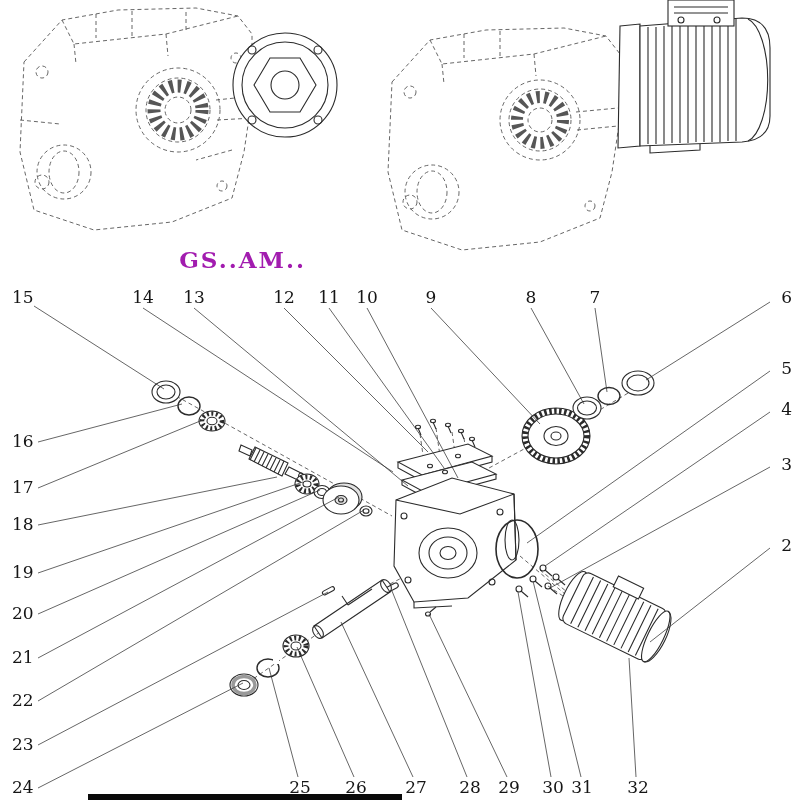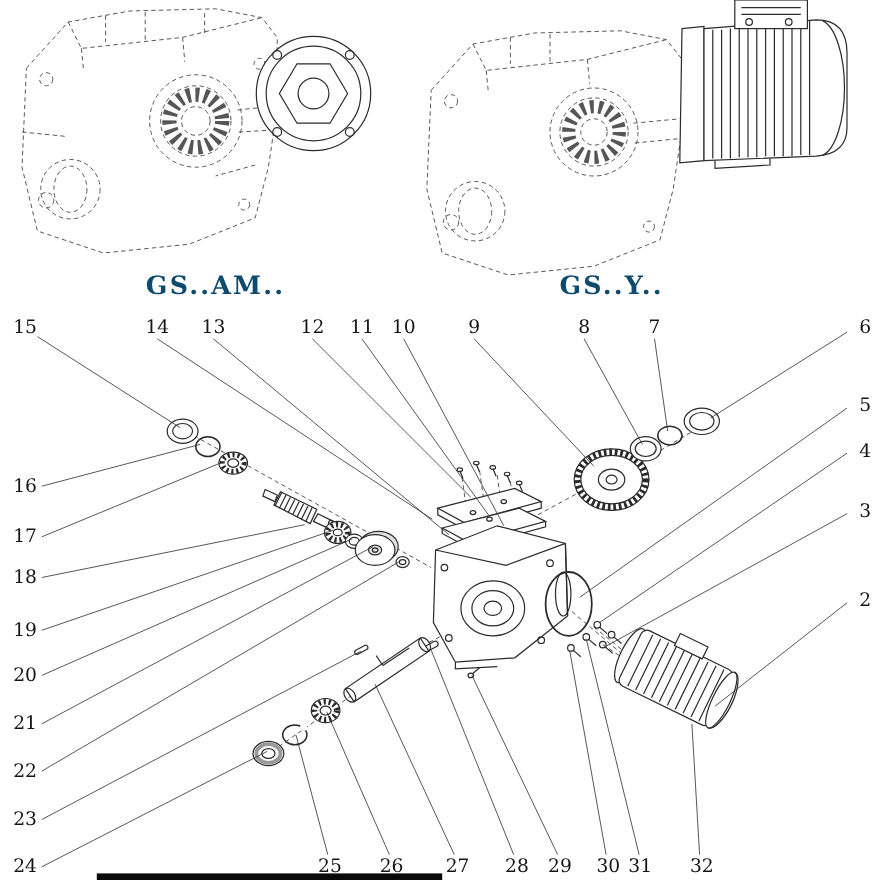--- a/index.html
+++ b/index.html
@@ -3,23 +3,23 @@
 <meta charset="utf-8">
 <style>
   html,body{margin:0;padding:0;background:#fff;}
   #page{position:relative;width:800px;height:800px;background:#ffffff;overflow:hidden;
         font-family:"DejaVu Serif",serif;}
   #art{position:absolute;left:0;top:0;}
   .dashed{stroke:#565656;stroke-width:0.9;stroke-dasharray:4 3;fill:none;}
   .solid{stroke:#2b2b2b;stroke-width:1.1;fill:none;}
   .leader{stroke:#333;stroke-width:0.75;}
   .callout{font-family:"DejaVu Serif",serif;font-size:17px;fill:#151515;}
-  .variant-label{position:absolute;width:220px;text-align:center;
+  .variant-label{position:absolute;width:220px;text-align:right;
         font-family:"DejaVu Serif",serif;font-weight:bold;font-size:23px;
-        letter-spacing:2px;color:#0c4a6e;}
+        letter-spacing:2px;color:#a21caf;}
 </style>
 </head>
 <body>
 
 <div id="page">
 
 <svg id="art" width="800" height="800" viewBox="0 0 800 800">
 
   <g class="dashed">
     <path d="M24,62 L62,20 L118,10 L196,8 L238,16 L252,34 L252,98 L244,152 L232,198 L172,222 L94,230 L34,210 L20,152 Z"></path>
@@ -298,15 +298,14 @@
         <line x1="581" y1="777" x2="533" y2="581" class="leader"></line>
         <text x="582" y="793" text-anchor="middle" class="callout">31</text>
         <line x1="636" y1="777" x2="629" y2="658" class="leader"></line>
         <text x="638" y="793" text-anchor="middle" class="callout">32</text>
       </g>
 
   <rect x="88" y="794" width="314" height="6" fill="#0a0a0a"></rect>
 </svg>
 
 <div class="variant-label" style="left:86px;top:246px;">GS..AM..</div>
-<div class="variant-label" style="left:446px;top:246px;">GS..Y..</div>
 
 </div>
 
 </body></html>

